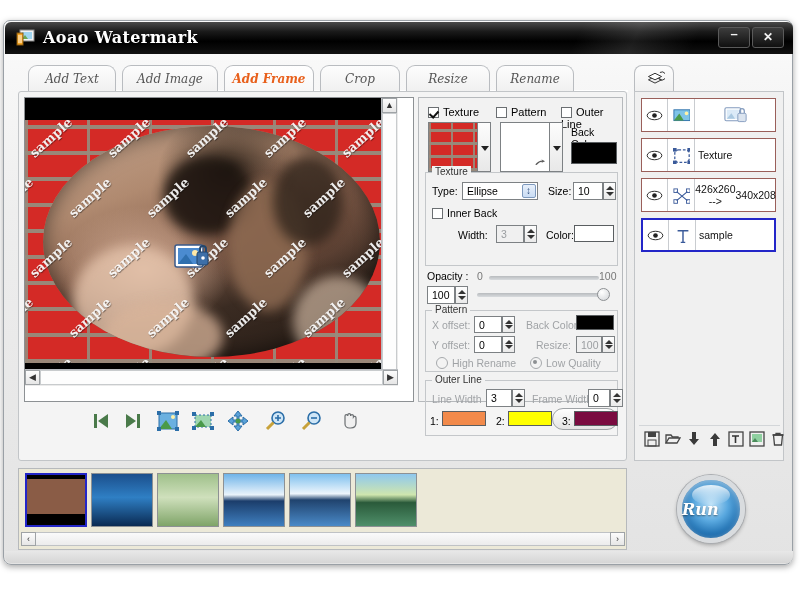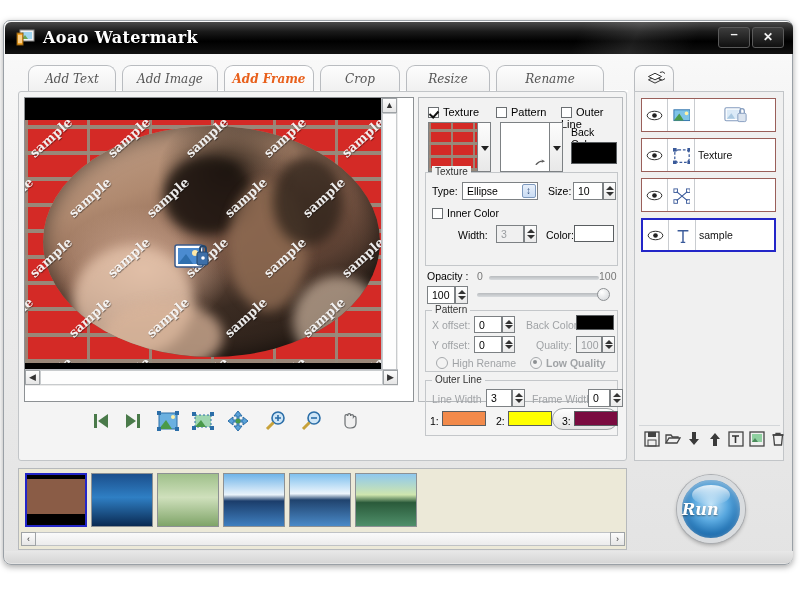--- a/index.html
+++ b/index.html
@@ -301,21 +301,21 @@
     </div>
     <div class="wbtn" id="btn-close">✕</div>
   </div>
 
   <div id="tabstrip">
       <div class="tab" style="left: 94px; width: 96px; z-index: 1;"><span>Add Image</span></div>
       <div class="tab" style="left: 0px; width: 88px; z-index: 1;"><span>Add Text</span></div>
       <div class="tab active" style="left: 196px; width: 90px; z-index: 5;"><span>Add Frame</span></div>
       <div class="tab" style="left: 292px; width: 80px; z-index: 1;"><span>Crop</span></div>
       <div class="tab" style="left: 378px; width: 84px; z-index: 1;"><span>Resize</span></div>
-      <div class="tab" style="left: 468px; width: 108px; z-index: 1;"><span>Rename</span></div>
+      <div class="tab" style="left: 468px; width: 78px; z-index: 1;"><span>Rename</span></div>
     </div>
   <div id="tab-underline"></div>
   <div id="layers-tab">
     <svg viewBox="0 0 24 22" style="position:absolute;left:10px;top:4px;width:20px;height:18px;">
       <path d="M4 12 L12 8 L20 12 L12 16 Z" fill="#f0f0f0" stroke="#333" stroke-width="1.2"></path>
       <path d="M4 8 L12 4 L20 8 L12 12 Z" fill="#fff" stroke="#333" stroke-width="1.2"></path>
       <path d="M18 3 a5 5 0 1 1 -1 8" fill="none" stroke="#333" stroke-width="1.2"></path>
     </svg>
   </div>
 
@@ -486,21 +486,21 @@
           <span class="combo-btn"></span>
         </div>
         <div class="lbl" style="left:122px;top:12px;">Size:</div>
         <div class="tbox" style="left:147px;top:9px;width:30px;height:18px;line-height:17px;">10</div>
         <div class="spin" style="left:177px;top:9px;height:18px;">
             <i class="up"></i>
             <i class="dn"></i>
           </div>
 
         <div class="lbl" style="left:6px;top:34px;">
-          <span class="cbox"></span><span>Inner Color</span>
+          <span class="cbox"></span><span>Inner Back</span>
         </div>
 
         <div class="lbl" style="left:32px;top:56px;">Width:</div>
         <div class="tbox dim" style="left:70px;top:52px;width:28px;height:18px;line-height:17px;">3</div>
         <div class="spin" style="left:98px;top:52px;height:18px;">
             <i class="up"></i>
             <i class="dn"></i>
           </div>
         <div class="lbl" style="left:120px;top:56px;">Color:</div>
         <div class="colorbox" id="inner-line-color-swatch" style="left: 148px; top: 52px; width: 40px; height: 17px; background: rgb(255, 255, 255);"></div>
@@ -529,31 +529,31 @@
           </div>
         <div class="lbl dim" style="left:100px;top:8px;">Back Color:</div>
         <div class="colorbox" id="pattern-back-color-swatch" style="left: 150px; top: 4px; width: 38px; height: 15px; background: rgb(0, 0, 0);"></div>
 
         <div class="lbl dim" style="left:6px;top:28px;">Y offset:</div>
         <div class="tbox" style="left:48px;top:25px;width:28px;height:17px;line-height:16px;">0</div>
         <div class="spin" style="left:76px;top:25px;height:17px;">
             <i class="up"></i>
             <i class="dn"></i>
           </div>
-        <div class="lbl dim" style="left:110px;top:28px;">Quality:</div>
+        <div class="lbl dim" style="left:110px;top:28px;">Resize:</div>
         <div class="tbox dim" style="left:150px;top:25px;width:26px;height:17px;line-height:16px;">100</div>
         <div class="spin" style="left:176px;top:25px;height:17px;">
             <i class="up"></i>
             <i class="dn"></i>
           </div>
 
         <div class="lbl dim" style="left:10px;top:46px;">
           <span class="radio"></span><span>High Rename</span>
         </div>
-        <div class="lbl dim" style="left:104px;top:46px;font-weight:bold;">
+        <div class="lbl dim" style="left:104px;top:46px;">
           <span class="radio on"></span><span>Low Quality</span>
         </div>
       </div>
 
       <div class="grp" style="left:6px;top:282px;width:193px;height:56px;">
         <span class="grp-title">Outer Line</span>
         <div class="lbl dim" style="left:6px;top:12px;">Line Width</div>
         <div class="tbox" style="left:60px;top:8px;width:26px;height:18px;line-height:17px;">3</div>
         <div class="spin" style="left:86px;top:8px;height:18px;">
             <i class="up"></i>
@@ -632,20 +632,24 @@
           </div>
           <div class="ticon" style="display: flex; align-items: center; justify-content: center;">
             <span style="width:18px;height:15px;display:block;"><svg viewBox="0 0 20 18">
                 <path d="M4 4 L16 14 M4 14 L16 4" stroke="#3a5a9a" stroke-width="1.3" fill="none"></path>
                 <rect x="1" y="1" width="4" height="4" fill="none" stroke="#3a5a9a"></rect>
                 <rect x="15" y="1" width="4" height="4" fill="none" stroke="#3a5a9a"></rect>
                 <rect x="1" y="13" width="4" height="4" fill="none" stroke="#3a5a9a"></rect>
                 <rect x="15" y="13" width="4" height="4" fill="none" stroke="#3a5a9a"></rect>
               </svg></span>
           </div>
+          <div class="ltext center">
+            <span style="display:block;">426x260 --&gt;</span>
+            <span style="display:block;">340x208</span>
+          </div>
         </div>
         <div class="layer sel" style="top: 122px;">
           <div class="eye" style="display: flex; align-items: center; justify-content: center;">
             <svg viewBox="0 0 22 14" style="width:17px;height:11px;">
               <ellipse cx="11" cy="7" rx="9.5" ry="5.5" fill="#fff" stroke="#222" stroke-width="1.2"></ellipse>
               <circle cx="11" cy="7" r="3" fill="#222"></circle>
             </svg>
           </div>
           <div class="ticon" style="display: flex; align-items: center; justify-content: center;">
             <span style="width:18px;height:15px;display:block;"><svg viewBox="0 0 20 18">

